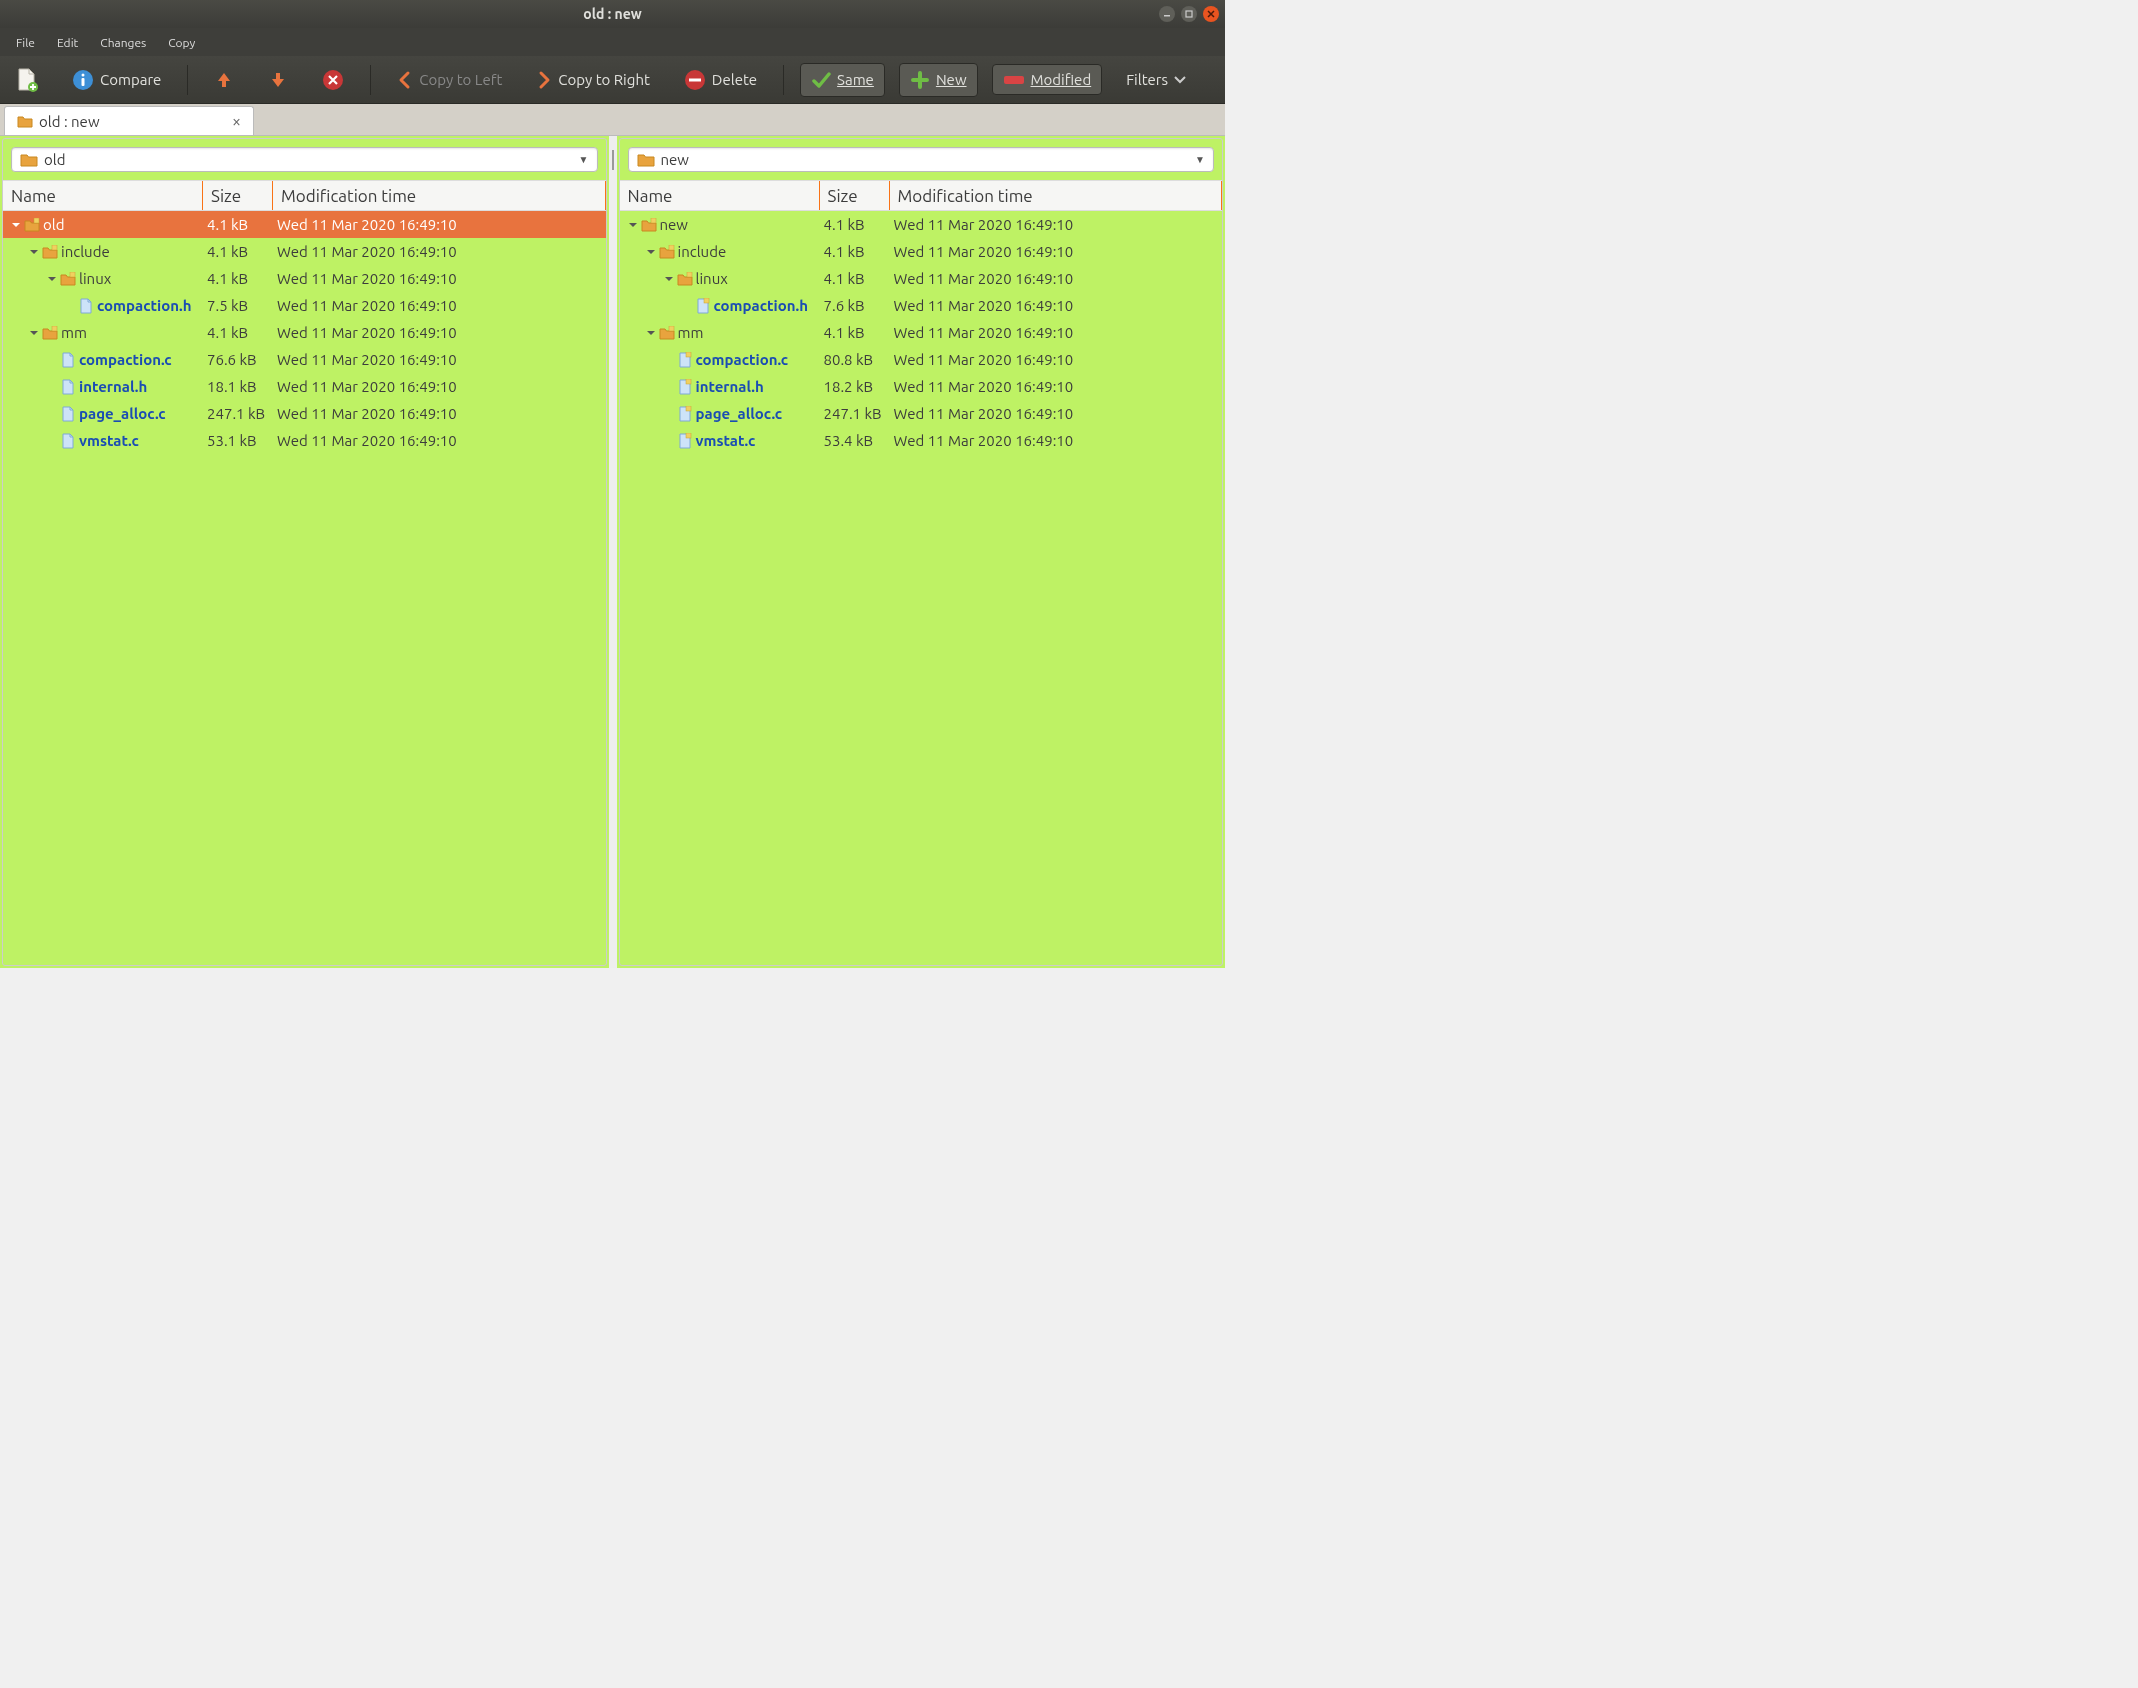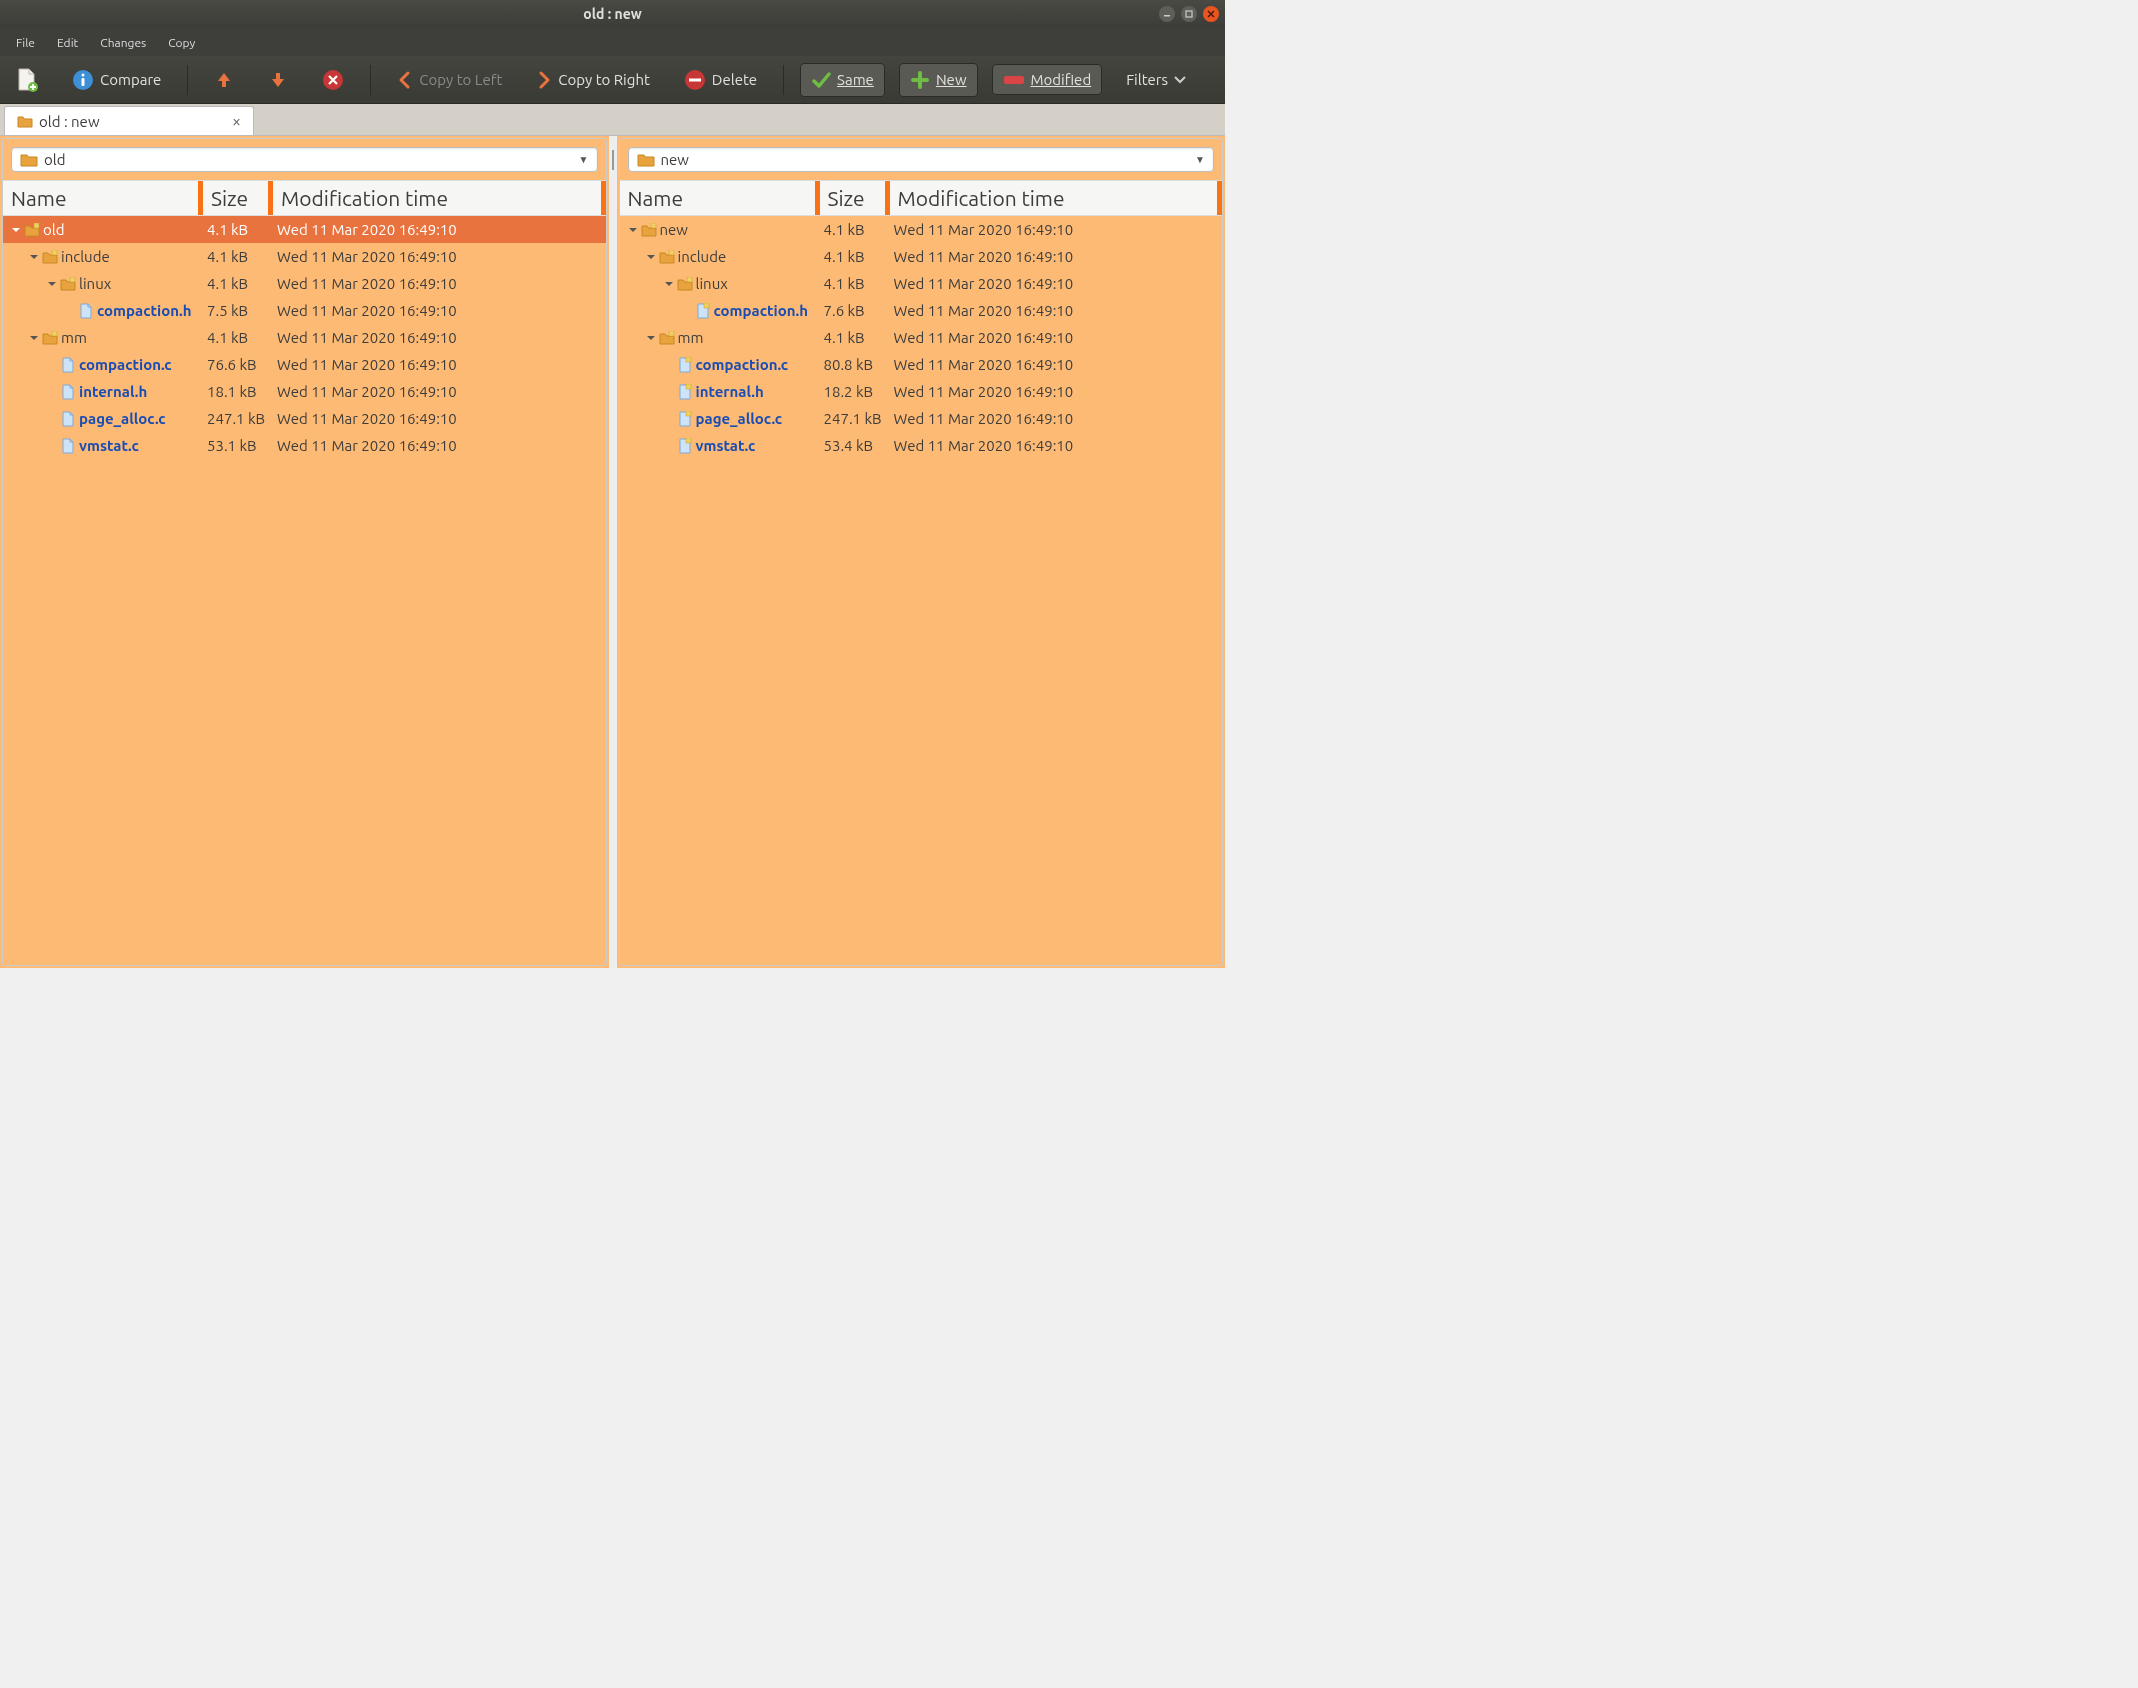--- a/index.html
+++ b/index.html
@@ -116,21 +116,21 @@
   justify-content: space-between;
   border-radius: 3px 3px 0 0;
   font-size: 15px;
 }
 .tab-close { color: #666; font-size: 16px; }
 
 
 .main {
   display: flex;
   height: calc(968px - 28px - 28px - 48px - 32px);
-  background: #fdba74;
+  background: #bef264;
 }
 .panel {
   flex: 1;
   display: flex;
   flex-direction: column;
   border: 1px solid #ccc;
   margin: 2px;
   border-radius: 3px;
   overflow: hidden;
 }
@@ -167,22 +167,22 @@
 
 
 .tree-header {
   display: flex;
   background: #f6f6f4;
   border-top: 1px solid #ddd;
   border-bottom: 1px solid #ddd;
 }
 .th {
   padding: 5px 8px;
-  font-size: 21px;
-  border-right: 5px solid #f97316;
+  font-size: 17px;
+  border-right: 1px solid #f97316;
 }
 .th-name { flex: 0 0 200px; }
 .th-size { flex: 0 0 70px; }
 .th-mod { flex: 1; }
 .panel-right .th-name { flex: 0 0 200px; }
 .panel-right .th-size { flex: 0 0 70px; }
 
 .tree-body { flex: 1; overflow: auto; }
 .tree-row {
   display: flex;

